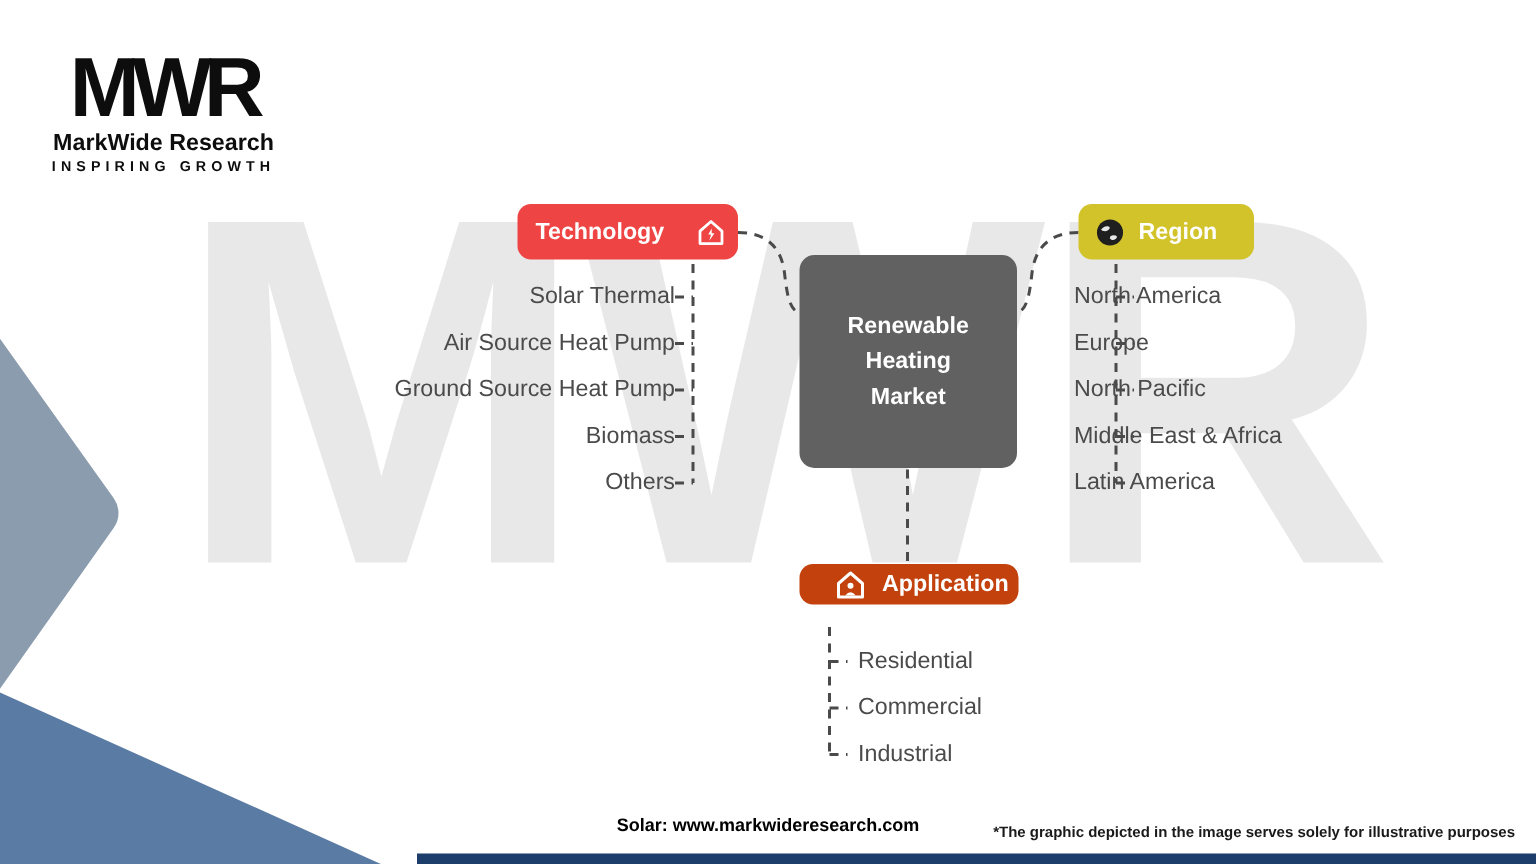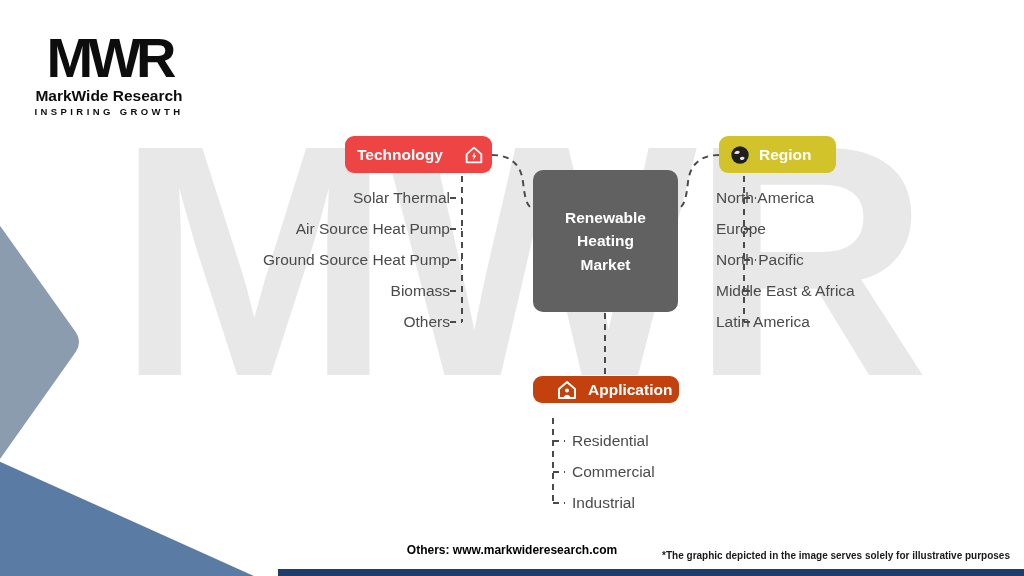--- a/index.html
+++ b/index.html
@@ -120,16 +120,16 @@
   <div class="item region-item" style="top:188px">North America</div>
   <div class="item region-item" style="top:219px">Europe</div>
   <div class="item region-item" style="top:250px">North Pacific</div>
   <div class="item region-item" style="top:281px">Middle East &amp; Africa</div>
   <div class="item region-item" style="top:312px">Latin America</div>
 
   <div class="item app-item" style="top:431px">Residential</div>
   <div class="item app-item" style="top:462px">Commercial</div>
   <div class="item app-item" style="top:493px">Industrial</div>
 
-  <div class="source">Others: www.markwideresearch.com</div>
+  <div class="source">Solar: www.markwideresearch.com</div>
   <div class="disclaimer">*The graphic depicted in the image serves solely for illustrative purposes</div>
 
 </div>
 
 </body></html>

